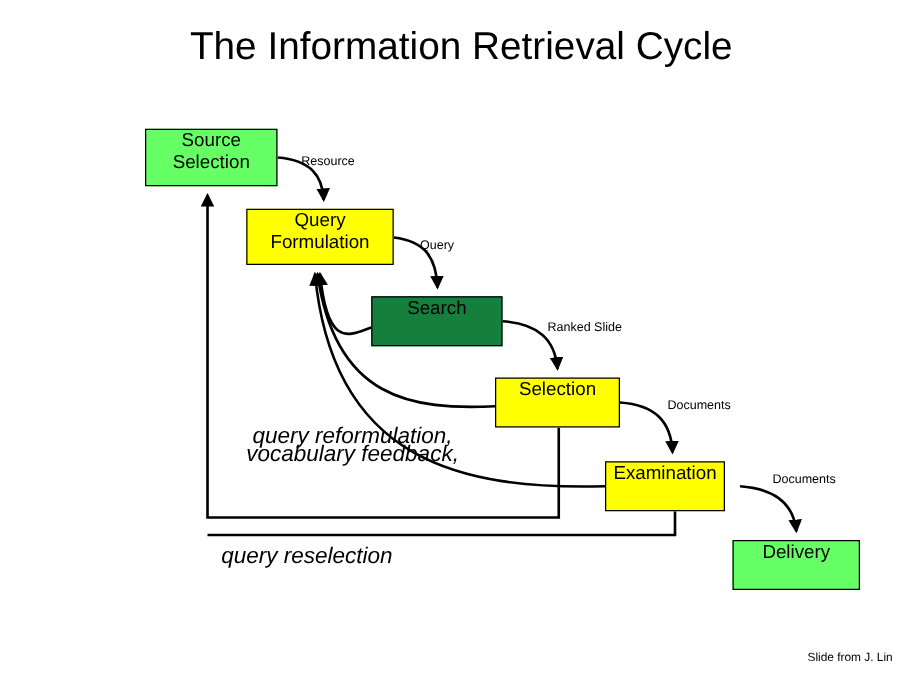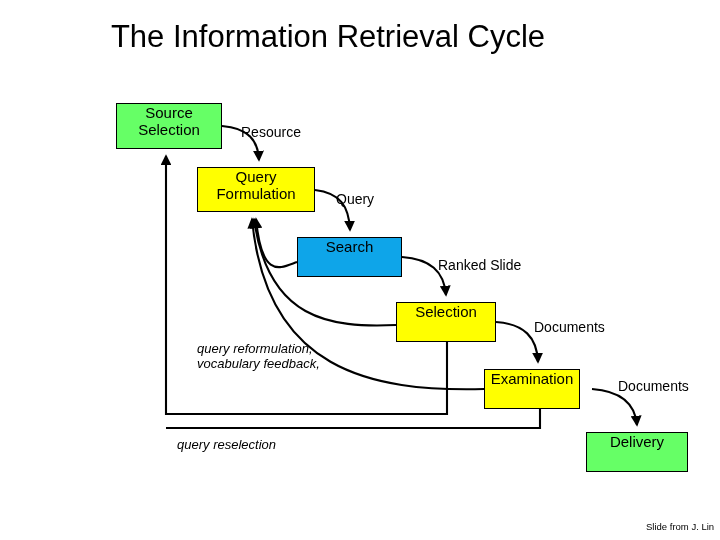--- a/index.html
+++ b/index.html
@@ -27,20 +27,21 @@
     left: 0;
     top: 19px;
     width: 656px;
     text-align: center;
     font-family: "Liberation Sans", sans-serif;
     font-size: 31px;
     font-weight: normal;
     letter-spacing: 0px;
     color: #000000;
     white-space: nowrap;
+    padding-left: 41px;
   }
   
   #wires {
     position: absolute;
     left: 0; top: 0;
     width: 720px;
     height: 540px;
     pointer-events: none;
   }
   
@@ -54,54 +55,55 @@
     text-align: center;
     font-family: "Liberation Sans", sans-serif;
     font-size: 15px;
     line-height: 17px;
     color: #000000;
     z-index: 3;
   }
   .node span { display: block; }
   .n-green  { background: #66ff66; }
   .n-yellow { background: #ffff00; }
-  .n-pink   { background: #0ea5e9; }
+  .n-pink   { background: #15803d; }
 
   #node-source-selection    { left: 116px; top: 103px; width: 106px; height: 46px; }
   #node-query-formulation   { left: 197px; top: 167px; width: 118px; height: 45px; }
   #node-search              { left: 297px; top: 237px; width: 105px; height: 40px; }
   #node-selection           { left: 396px; top: 302px; width: 100px; height: 40px; }
   #node-examination         { left: 484px; top: 369px; width: 96px; height: 40px; }
   #node-delivery            { left: 586px; top: 432px; width: 102px; height: 40px; }
 
   
   .edge-label {
     position: absolute;
     font-family: "Liberation Sans", sans-serif;
-    font-size: 14px;
+    font-size: 10px;
     color: #000000;
     white-space: nowrap;
     z-index: 3;
   }
   #label-resource   { left: 241px; top: 124px; }
   #label-query      { left: 336px; top: 191px; }
   #label-rankedlist { left: 438px; top: 257px; }
   #label-documents-1{ left: 534px; top: 319px; }
   #label-documents-2{ left: 618px; top: 378px; }
 
   
   .annotation {
     position: absolute;
     font-family: "Liberation Sans", sans-serif;
     font-style: italic;
-    font-size: 13px;
+    font-size: 18px;
     line-height: 15px;
     color: #000000;
     white-space: nowrap;
     z-index: 3;
+    text-align: center;
   }
   #annotation-reformulation { left: 197px; top: 341px; }
   #annotation-reselection   { left: 177px; top: 437px; }
 
   .credit {
     position: absolute;
     left: 598px;
     top: 521px;
     font-family: "Liberation Sans", sans-serif;
     font-size: 9.5px;

